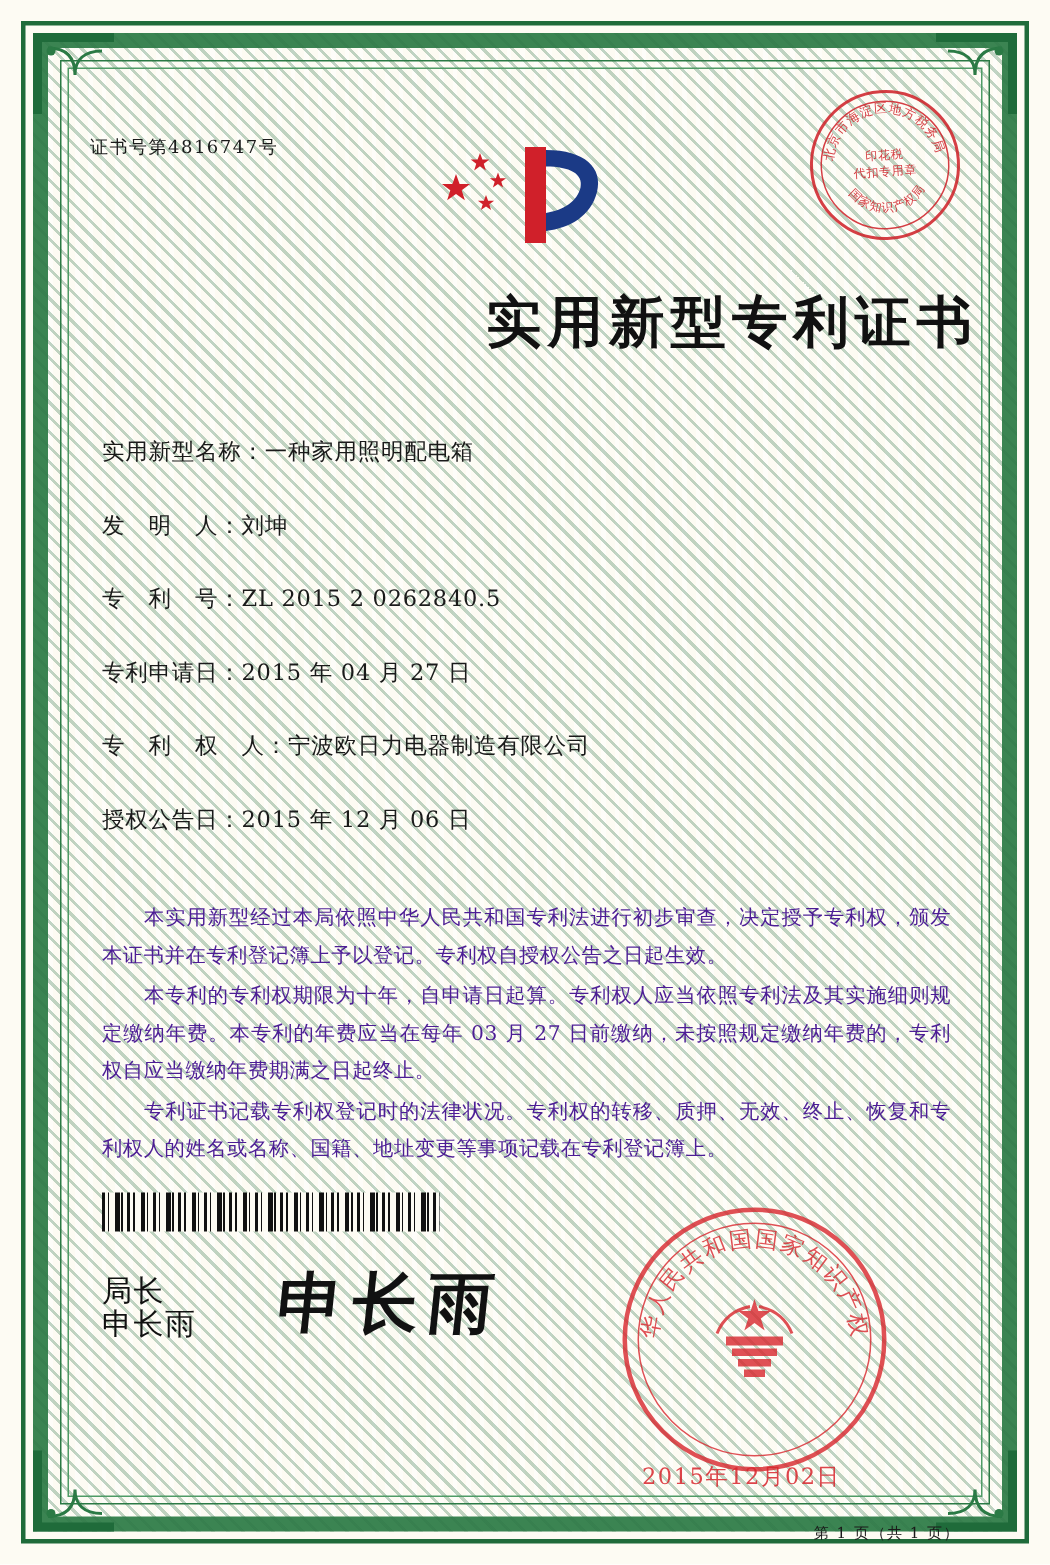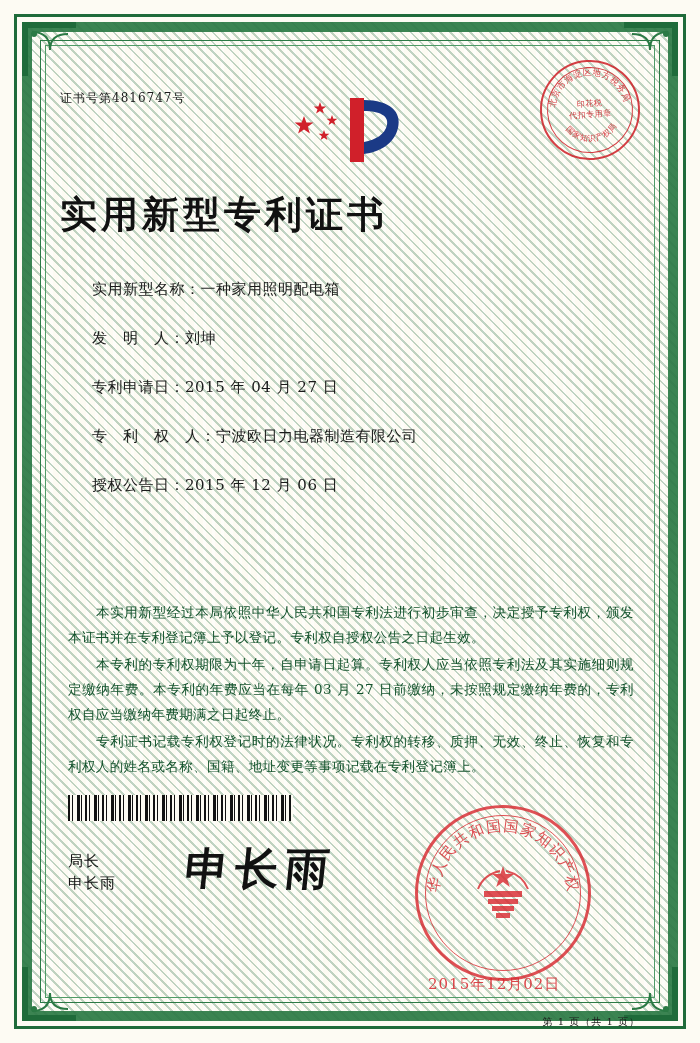--- a/index.html
+++ b/index.html
@@ -147,37 +147,36 @@
     text-align: center;
     font-family: "DejaVu Serif", "Liberation Serif", serif;
     font-size: 8px;
     line-height: 11px;
     letter-spacing: 0.5px;
     color: #cf2128;
   }
 
   .title {
     position: absolute;
-    left: 0;
+    left: 12px;
     top: 130px;
     width: 580px;
-    text-align: left;
+    text-align: right;
     font-family: "DejaVu Serif", "Liberation Serif", serif;
     font-weight: bold;
     font-size: 37px;
     letter-spacing: 4px;
     color: #111;
   }
 
   .fields {
     position: absolute;
     left: 8px;
-    top: 220px;
+    top: 232px;
     width: 572px;
-    margin-left: 24px;
   }
   .field-row {
     font-family: "DejaVu Serif", "Liberation Serif", serif;
     font-size: 15px;
     color: #1a1a1a;
     margin-bottom: 30px;
     white-space: nowrap;
     letter-spacing: 0.5px;
   }
   .field-label {
@@ -188,21 +187,21 @@
   }
 
   .paragraphs {
     position: absolute;
     left: 8px;
     top: 540px;
     width: 566px;
     font-family: "DejaVu Serif", "Liberation Serif", serif;
     font-size: 13.5px;
     line-height: 25px;
-    color: #14532d;
+    color: #4c1d95;
     text-align: justify;
     letter-spacing: 0.4px;
   }
   .paragraphs p {
     margin: 0 0 2px 0;
     text-indent: 28px;
   }
 
   
   .barcode {
@@ -217,21 +216,21 @@
         #111 4px 5px, #fdfbf3 5px 9px,
         #111 9px 12px, #fdfbf3 12px 13px,
         #111 13px 14px, #fdfbf3 14px 17px);
   }
 
   .signature-block {
     position: absolute;
     left: 8px;
     top: 790px;
     font-family: Liberation Sans, sans-serif;
-    font-size: 15px;
+    font-size: 20px;
     line-height: 22px;
     color: #111;
     letter-spacing: 1px;
   }
 
   .handwriting {
     position: absolute;
     left: 125px;
     top: 780px;
     font-family: "DejaVu Serif", "Liberation Serif", serif;
@@ -378,20 +377,23 @@
     <div class="title">实用新型专利证书</div>
 
     <div class="fields">
       <div class="field-row">
         <span class="field-label">实用新型名称：</span><span class="field-value">一种家用照明配电箱</span>
       </div>
       <div class="field-row">
         <span class="field-label">发　明　人：</span><span class="field-value">刘坤</span>
       </div>
       <div class="field-row">
+        <span class="field-label">专　利　号：</span><span class="field-value">ZL 2015 2 0262840.5</span>
+      </div>
+      <div class="field-row">
         <span class="field-label">专利申请日：</span><span class="field-value">2015 年 04 月 27 日</span>
       </div>
       <div class="field-row">
         <span class="field-label">专　利　权　人：</span><span class="field-value">宁波欧日力电器制造有限公司</span>
       </div>
       <div class="field-row">
         <span class="field-label">授权公告日：</span><span class="field-value">2015 年 12 月 06 日</span>
       </div>
     </div>
 

